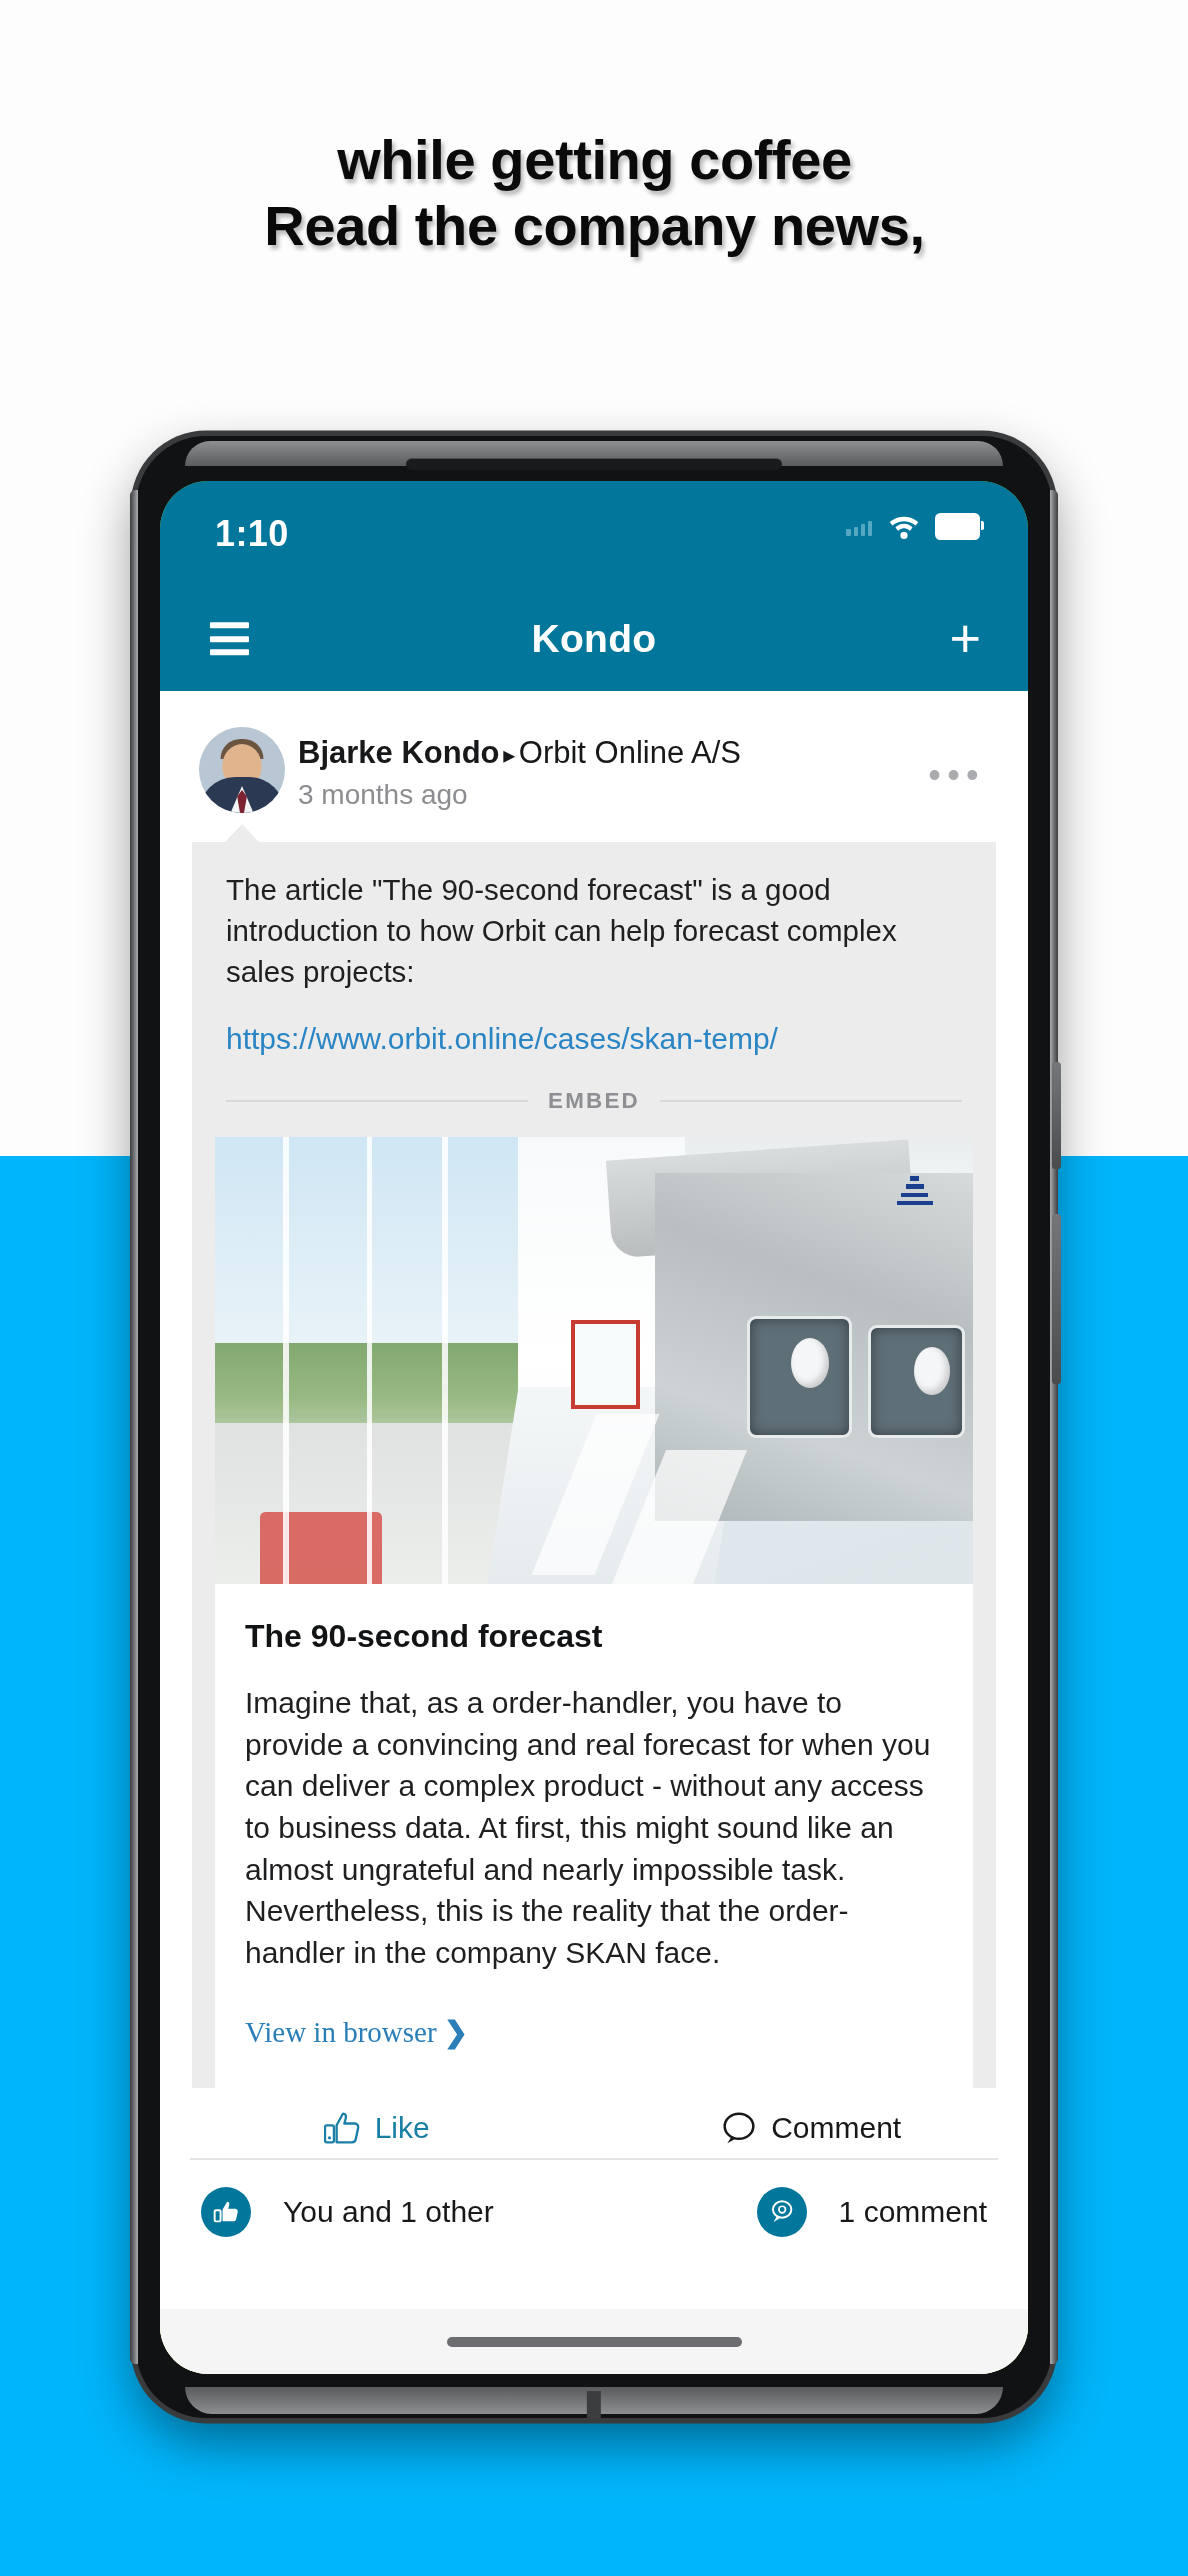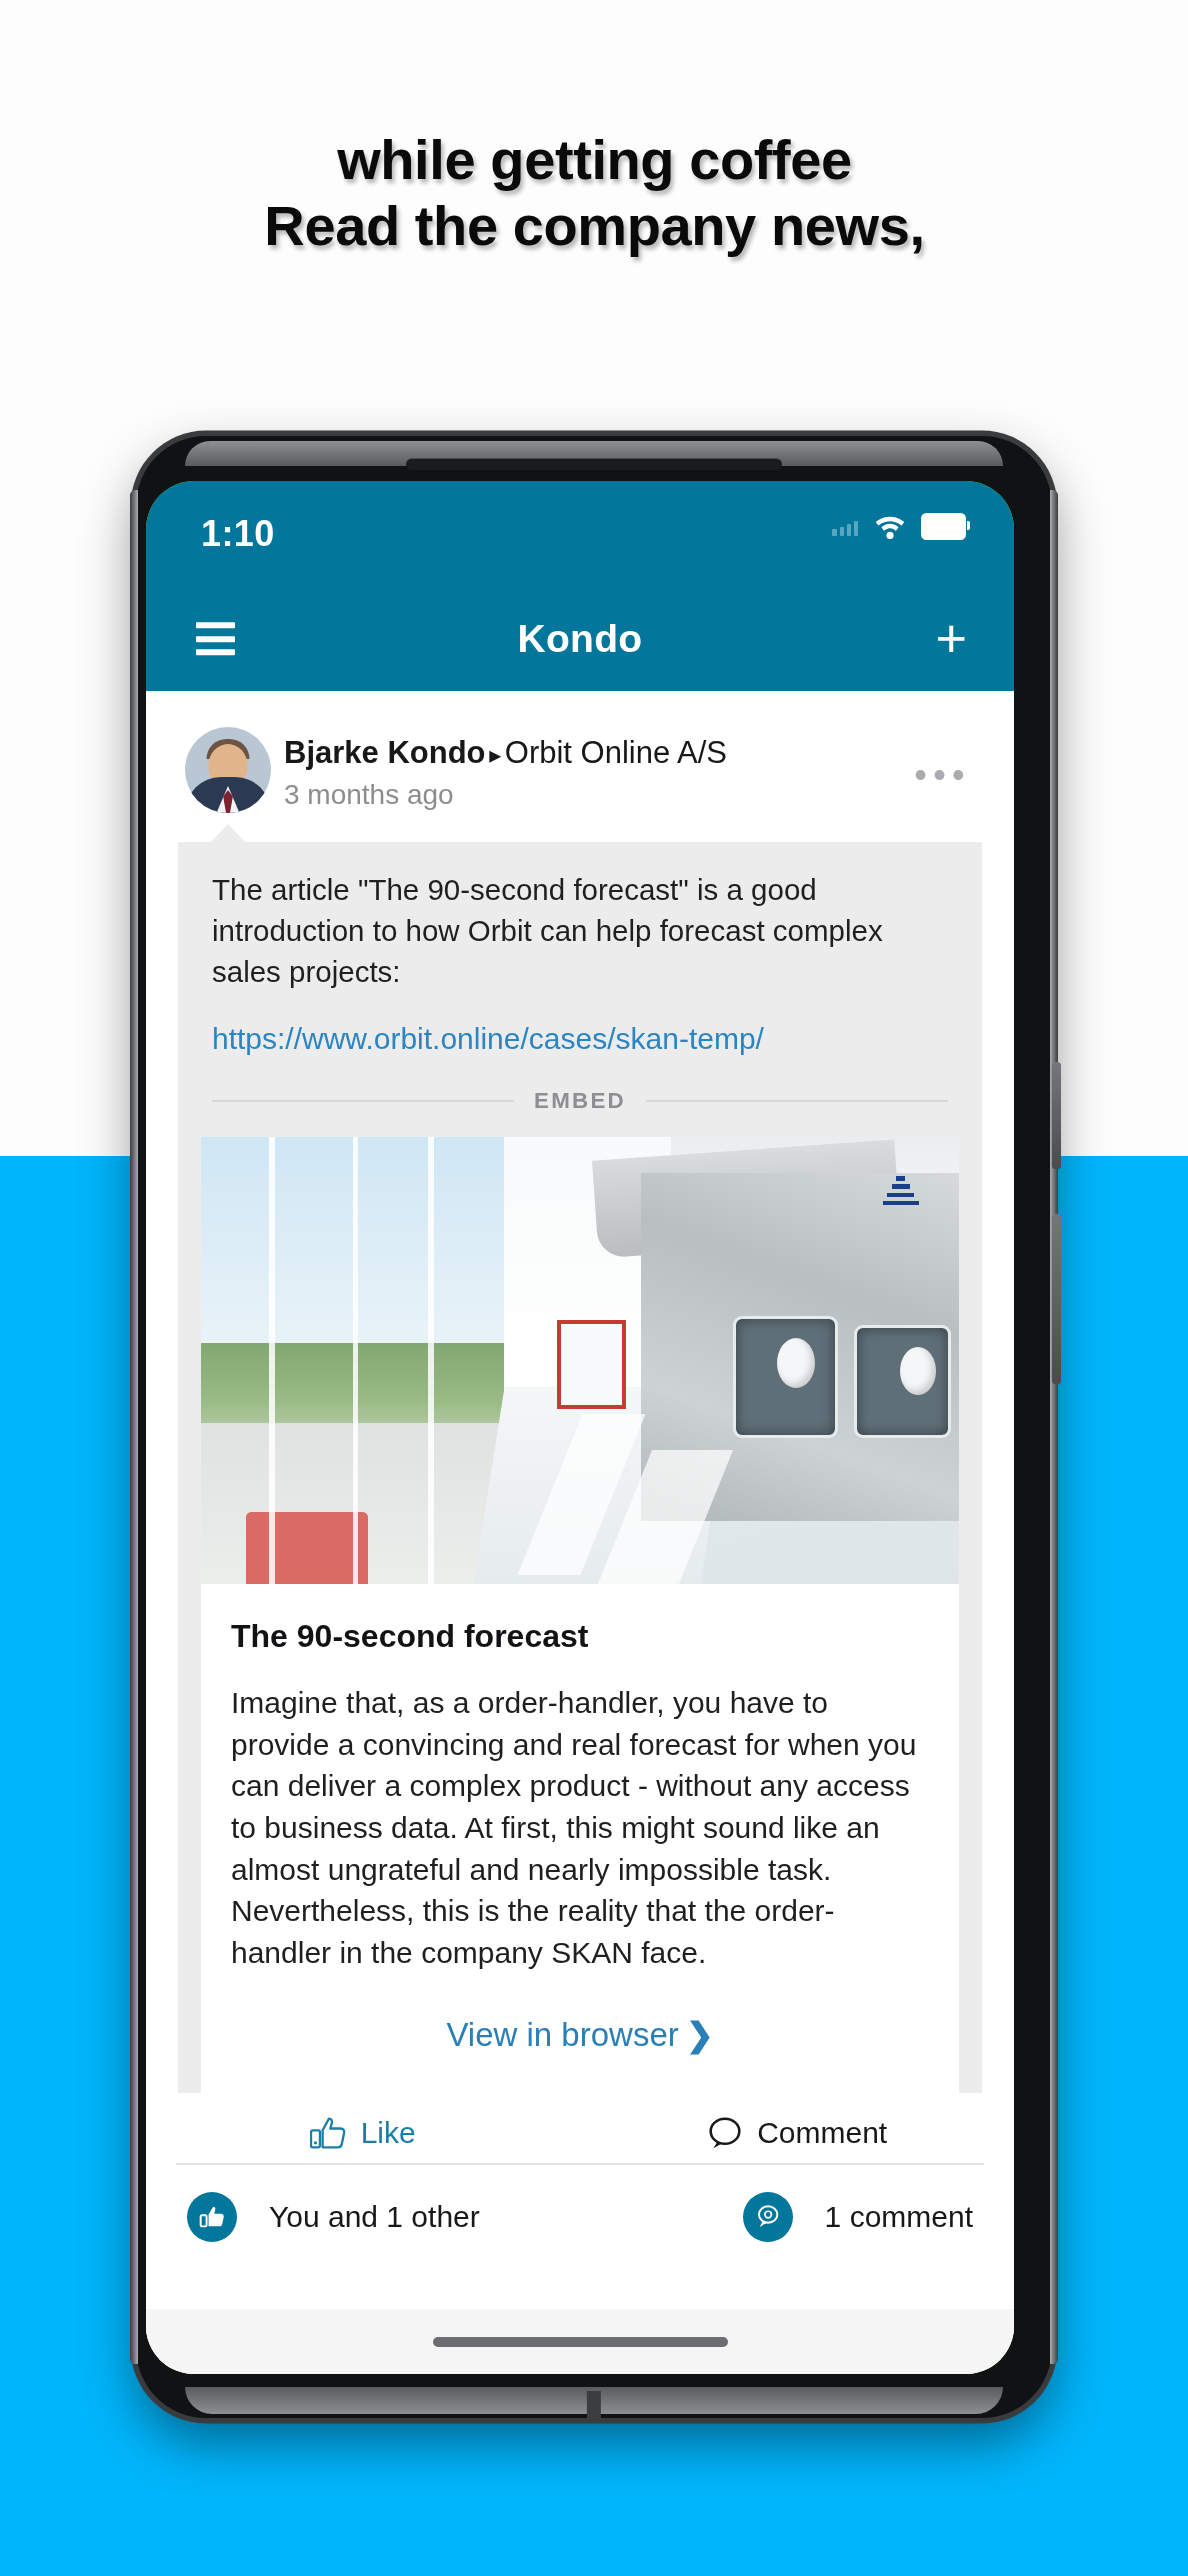--- a/index.html
+++ b/index.html
@@ -93,21 +93,21 @@
   }
   .bottom-notch {
     position: absolute; left: 50%; bottom: 0px;
     transform: translateX(-50%);
     width: 14.3px; height: 27px;
     background: #3c3d3f;
   }
   
   .screen {
     position: absolute;
-    left: 10px; top: 45px;
+    left: 24px; top: 45px;
     width: 868px; height: 1893px;
     border-radius: 48px;
     overflow: hidden;
     background: #84cc16;
   }
   
   .statusbar {
     position: relative;
     height: 106px;
     background: #02769b;
@@ -349,23 +349,23 @@
   }
   .embed-body { padding: 34px 30px 0 30px; }
   .embed-title {
     font-size: 32px; font-weight: 700; color: #111315;
     margin-bottom: 27px;
   }
   .embed-text {
     font-size: 30px; line-height: 1.39; color: #1e1f21;
   }
   .view-browser {
-    text-align: center;
+    text-align: left;
     padding: 41px 30px 39px 30px;
-    font-size: 33px; color: #2a7fb8; font-weight: 500;
+    font-size: 29px; color: #2a7fb8; font-weight: 500; font-family: Liberation Serif, serif;
   }
   .view-browser .chev { font-weight: 700; margin-left: 7.2px; }
   
   .actions {
     display: flex; border-top: none;
     padding: 23px 0 13px 0;
     background: #ffffff;
   }
   .action {
     flex: 1; display: flex; align-items: center;

